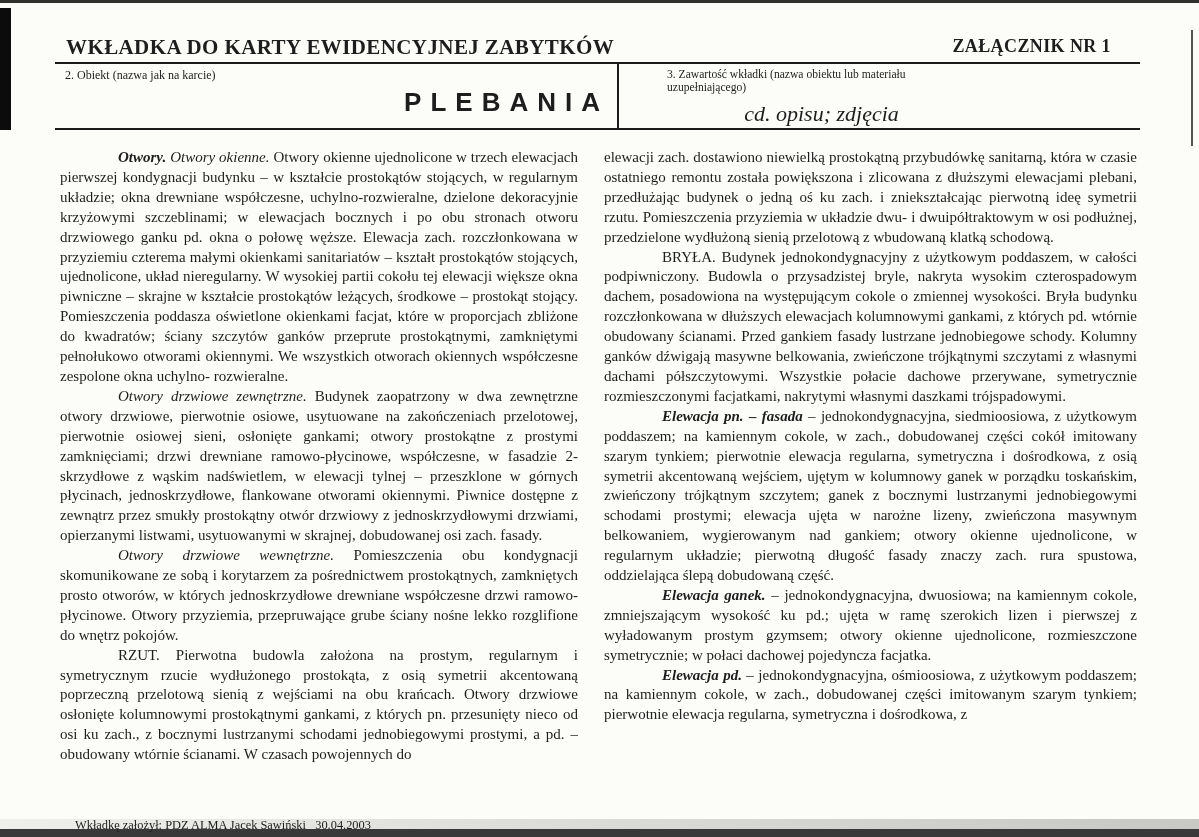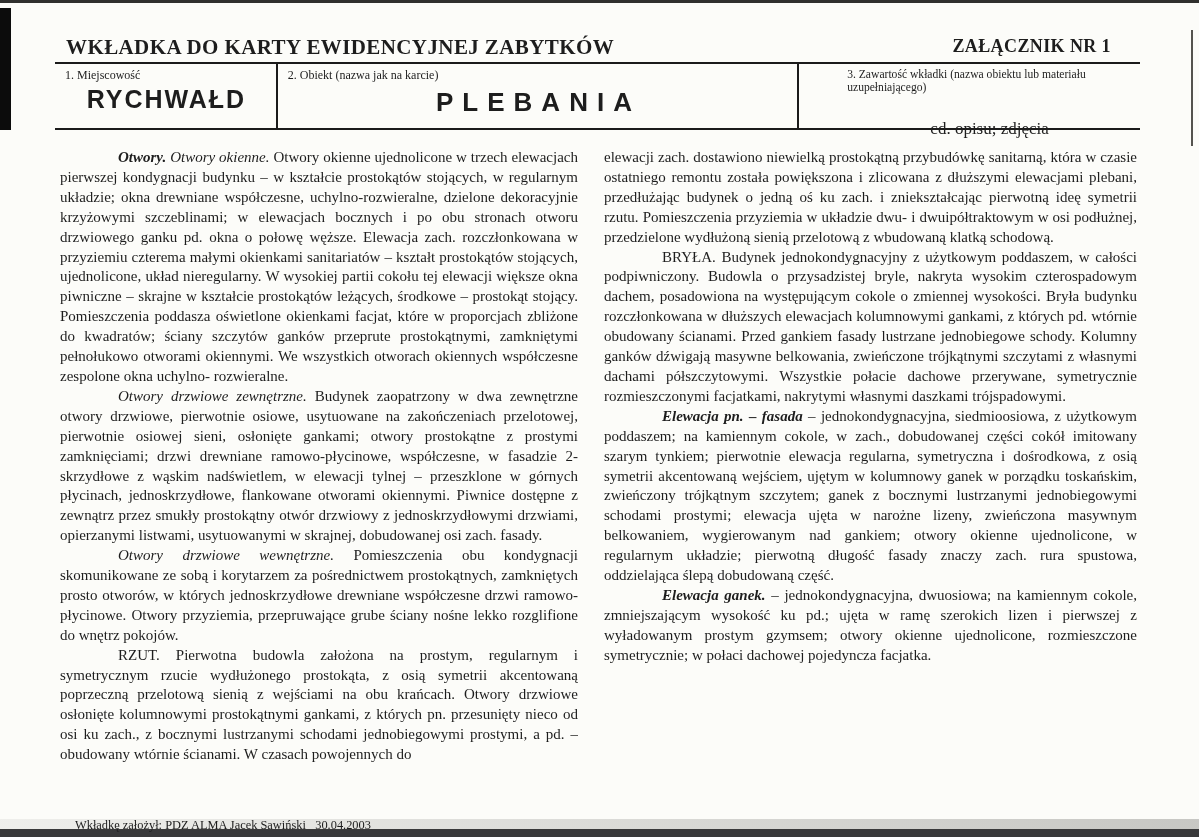--- a/index.html
+++ b/index.html
@@ -41,23 +41,23 @@
   .cell-2 { width:564px; border-right:2px solid #1b1b1b; }
   .cell-3 { width:365px;padding-left:48px; }
   .id-label { font-size:12px; }
   .cell-3 .id-label { font-size:11.6px; }
   .id-value-1 {
     font-family:"Liberation Sans", sans-serif; font-weight:bold;
     font-size:25px; letter-spacing:2px; text-align:center; margin-top:2px;
   }
   .id-value-2 {
     font-family:"Liberation Sans", sans-serif; font-weight:bold;
-    font-size:26px; letter-spacing:9px; text-align:center; margin-top:4px;
+    font-size:26px; letter-spacing:9px; text-align:right; margin-top:4px;
   }
-  .id-value-3 { font-size:17px; text-align:center; margin-top:25px; }
+  .id-value-3 { font-size:22px; text-align:center; margin-top:7px;font-style:italic; }
 
   
   .col {
     position:absolute; top:148px;
     font-size:15px; line-height:19.9px; text-align:justify;
   }
   .col-left  { left:60px;  width:518px; height:632px; overflow:hidden; }
   .col-right { left:604px; width:533px; height:632px; overflow:hidden; }
   .para { margin:0; text-indent:58px; }
   .para.noindent { text-indent:0; }
@@ -76,24 +76,20 @@
 <div class="edge-top"></div>
 <div class="edge-left"></div>
 <div class="edge-right"></div>
 <div class="edge-bottom-smudge"></div>
 <div class="edge-bottom"></div>
 
 <div class="doc-header-title">WKŁADKA DO KARTY EWIDENCYJNEJ ZABYTKÓW</div>
 <div class="doc-header-attachment">ZAŁĄCZNIK NR 1</div>
 
 <div class="id-table">
-  <div class="id-cell cell-1">
-    <div class="id-label">1. Miejscowość</div>
-    <div class="id-value-1">RYCHWAŁD</div>
-  </div>
   <div class="id-cell cell-2">
     <div class="id-label">2. Obiekt (nazwa jak na karcie)</div>
     <div class="id-value-2">PLEBANIA</div>
   </div>
   <div class="id-cell cell-3">
     <div class="id-label">3. Zawartość wkładki (nazwa obiektu lub materiału uzupełniającego)</div>
     <div class="id-value-3">cd. opisu; zdjęcia</div>
   </div>
 </div>
 
@@ -102,18 +98,19 @@
   <p class="para"><span class="i">Otwory drzwiowe zewnętrzne. </span><span>Budynek zaopatrzony w dwa zewnętrzne otwory drzwiowe, pierwotnie osiowe, usytuowane na zakończeniach przelotowej, pierwotnie osiowej sieni, osłonięte gankami; otwory prostokątne z prostymi zamknięciami; drzwi drewniane ramowo-płycinowe, współczesne, w fasadzie 2-skrzydłowe z wąskim nadświetlem, w elewacji tylnej  – przeszklone w górnych płycinach, jednoskrzydłowe, flankowane otworami okiennymi. Piwnice dostępne  z zewnątrz przez smukły prostokątny otwór drzwiowy z jednoskrzydłowymi drzwiami, opierzanymi listwami, usytuowanymi w skrajnej, dobudowanej osi zach. fasady.</span></p>
   <p class="para"><span class="i">Otwory drzwiowe wewnętrzne. </span><span>Pomieszczenia obu kondygnacji skomunikowane ze sobą i korytarzem za pośrednictwem prostokątnych, zamkniętych prosto otworów, w których jednoskrzydłowe drewniane współczesne drzwi ramowo-płycinowe. Otwory przyziemia, przepruwające grube ściany nośne lekko rozglifione do wnętrz pokojów.</span></p>
   <p class="para"><span>RZUT. Pierwotna budowla założona na prostym, regularnym i symetrycznym rzucie wydłużonego prostokąta, z osią symetrii akcentowaną poprzeczną przelotową sienią z wejściami na obu krańcach. Otwory drzwiowe osłonięte kolumnowymi  prostokątnymi gankami, z których pn. przesunięty nieco od osi ku zach., z bocznymi lustrzanymi schodami jednobiegowymi prostymi, a pd. – obudowany wtórnie ścianami. W czasach powojennych do</span></p>
 </div>
 
 <div class="col col-right">
   <p class="para noindent"><span>elewacji zach. dostawiono niewielką prostokątną przybudówkę sanitarną, która w czasie ostatniego remontu została powiększona i zlicowana z dłuższymi elewacjami plebani, przedłużając budynek o jedną oś ku zach. i zniekształcając pierwotną ideę symetrii rzutu. Pomieszczenia przyziemia w układzie dwu- i dwuipółtraktowym w osi podłużnej, przedzielone wydłużoną sienią przelotową z wbudowaną klatką schodową.</span></p>
   <p class="para"><span>BRYŁA. Budynek jednokondygnacyjny z użytkowym poddaszem, w całości podpiwniczony. Budowla o przysadzistej  bryle, nakryta wysokim czterospadowym dachem, posadowiona na występującym cokole o zmiennej wysokości. Bryła budynku rozczłonkowana w dłuższych elewacjach kolumnowymi gankami, z których pd. wtórnie obudowany ścianami. Przed gankiem fasady lustrzane jednobiegowe schody. Kolumny ganków dźwigają masywne belkowania, zwieńczone trójkątnymi szczytami z własnymi dachami półszczytowymi. Wszystkie połacie dachowe przerywane, symetrycznie rozmieszczonymi facjatkami, nakrytymi własnymi daszkami trójspadowymi.</span></p>
   <p class="para"><span class="bi">Elewacja pn. – fasada</span><span> – jednokondygnacyjna, siedmioosiowa, z użytkowym poddaszem; na kamiennym cokole, w zach., dobudowanej części cokół imitowany szarym tynkiem; pierwotnie elewacja regularna, symetryczna i dośrodkowa, z osią symetrii akcentowaną wejściem, ujętym w kolumnowy ganek w porządku toskańskim, zwieńczony trójkątnym szczytem; ganek z bocznymi lustrzanymi jednobiegowymi schodami prostymi; elewacja ujęta w narożne lizeny, zwieńczona masywnym belkowaniem, wygierowanym nad gankiem; otwory okienne ujednolicone, w regularnym układzie; pierwotną długość fasady znaczy zach. rura spustowa, oddzielająca ślepą dobudowaną część.</span></p>
   <p class="para"><span class="bi">Elewacja ganek.</span><span> – jednokondygnacyjna, dwuosiowa; na kamiennym cokole, zmniejszającym wysokość ku pd.; ujęta w ramę szerokich lizen i pierwszej z wyładowanym prostym gzymsem; otwory okienne ujednolicone, rozmieszczone symetrycznie; w połaci dachowej pojedyncza facjatka.</span></p>
+  <p class="para"><span class="bi">Elewacja pd.</span><span> – jednokondygnacyjna, ośmioosiowa, z użytkowym poddaszem; na kamiennym cokole, w zach., dobudowanej części imitowanym szarym tynkiem; pierwotnie elewacja regularna, symetryczna i dośrodkowa, z</span></p>
 </div>
 
 <div class="doc-footer">
   <div>Wkładkę założył: PDZ ALMA Jacek Sawiński   30.04.2003</div>
   
 </div>
 
 </body></html>

